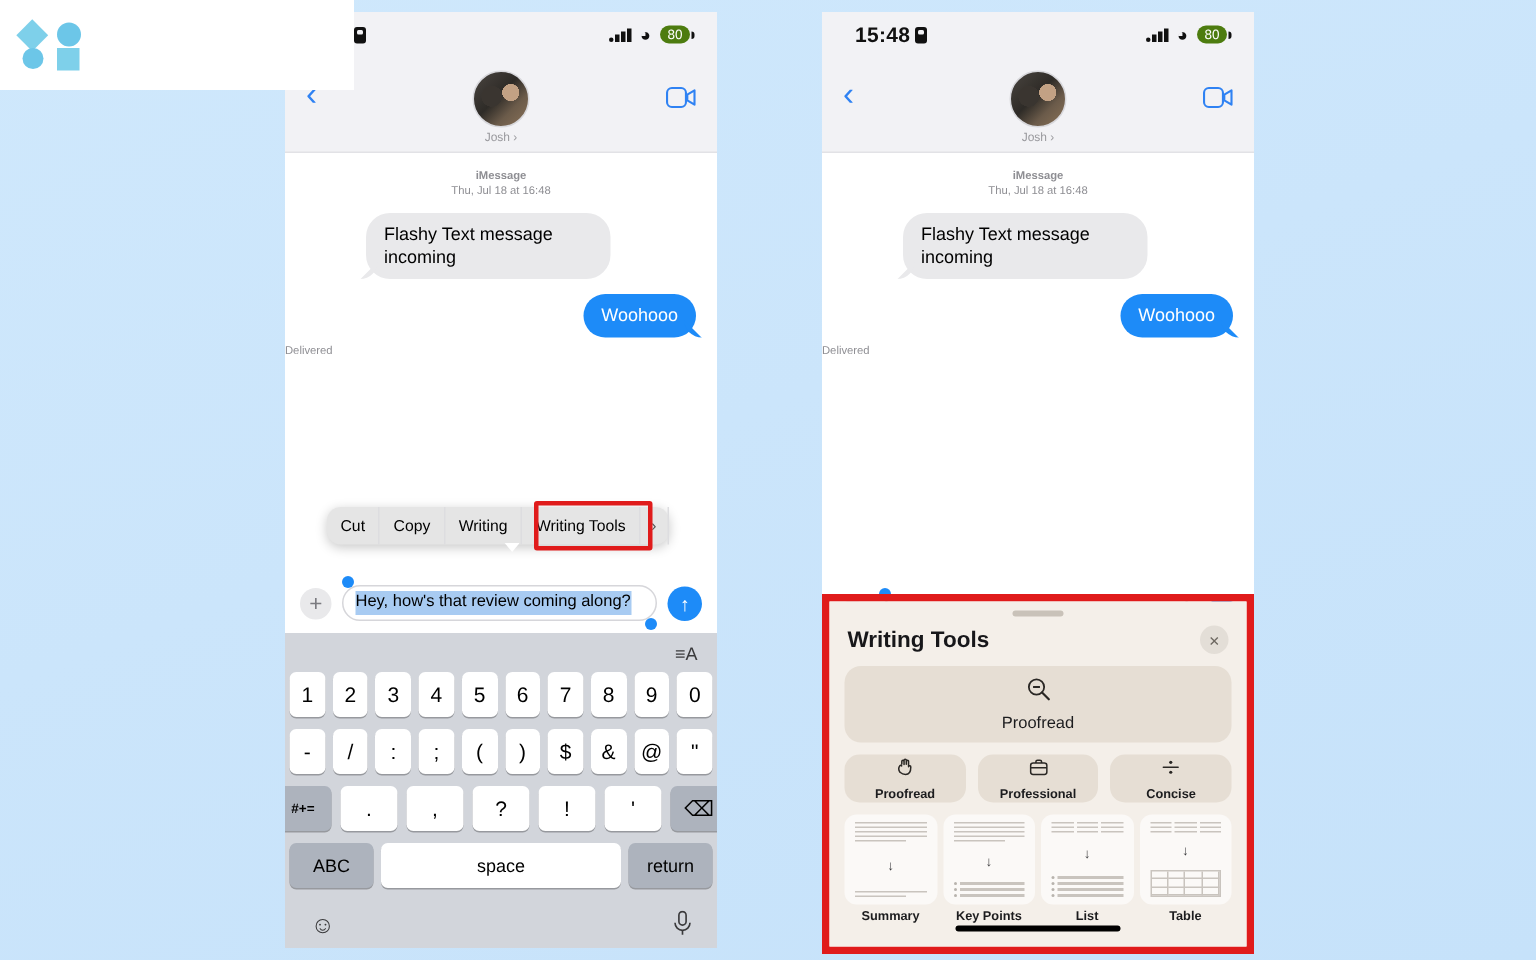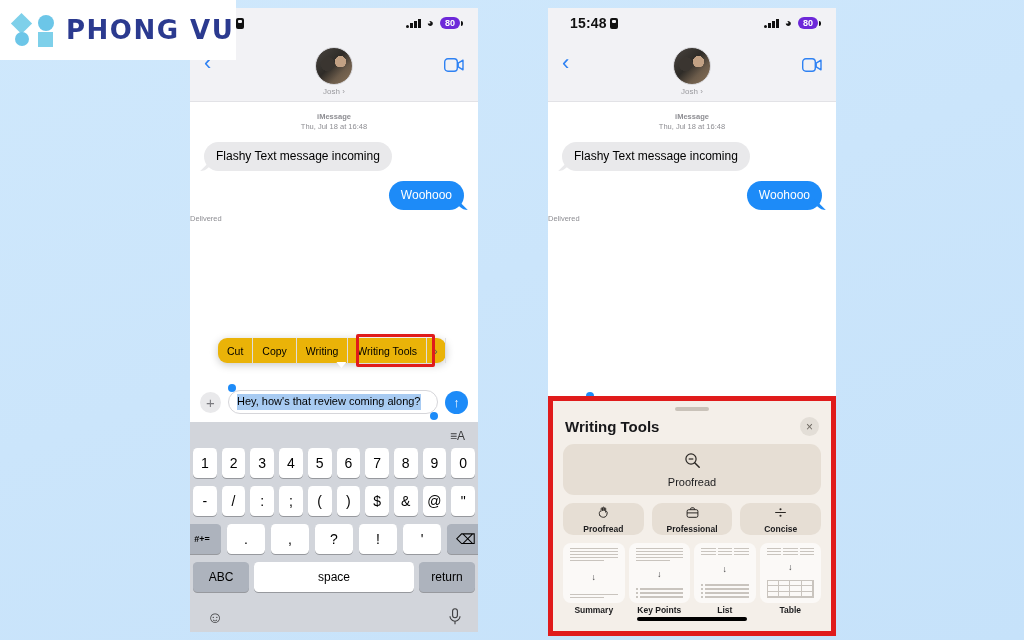--- a/index.html
+++ b/index.html
@@ -60,21 +60,21 @@
   .sb-lock::after { content:""; position:absolute; left:2px; top:2px; width:4px; height:3px;
                     background:#f2f2f5; border-radius:1px; }
   .sb-right { display: flex; align-items: center; gap: 6px; }
   .sig { display: flex; align-items: flex-end; gap: 1.5px; height: 10px; }
   .sig i { width: 2.5px; background: #111; display: block; }
   .sig i:nth-child(1){ height:3px; border-radius:50%; width:3px; }
   .sig i:nth-child(2){ height:5px; }
   .sig i:nth-child(3){ height:7px; }
   .sig i:nth-child(4){ height:9px; }
   .wifi { font-size: 12px; color:#111; line-height:1; }
-  .batt { background:#6d28d9; color:#fff; font-size:9px; font-weight:700;
+  .batt { background:#4d7c0f; color:#fff; font-size:9px; font-weight:400;
           border-radius:6px; padding:1px 5px; position:relative; }
   .batt::after{ content:""; position:absolute; right:-3px; top:4px; width:2px;
                 height:5px; background:#111; border-radius:0 2px 2px 0; }
 
   
   .navbar {
     height: 64px; background: #f2f2f5; position: relative;
     display:flex; align-items:center; justify-content:center;
     border-bottom: 1px solid #e2e2e6;
   }
@@ -92,21 +92,21 @@
     border: 1px solid #d8d8dc;
   }
   .avatar-name { font-size: 8px; color:#3c3c3c; }
   .avatar-name span { color:#9a9a9e; }
 
   
   .msgarea { background:#fff; position:relative; }
   .msg-meta { text-align:center; padding-top:10px; line-height:1.35; }
   .msg-meta .svc { font-size:7.5px; color:#8e8e93; font-weight:600; }
   .msg-meta .dt  { font-size:7.5px; color:#8e8e93; }
-  .bubble-row { padding: 0 14px; margin-top: 10px; display:flex; }
+  .bubble-row { padding: 0 14px; margin-top: 10px; display:flex;margin-left:40px; }
   .bubble-row.out { justify-content:flex-end; }
   .bubble {
     max-width: 74%; font-size: 12px; line-height: 1.25;
     padding: 7px 12px; border-radius: 16px; position:relative;
   }
   .bubble.in  { background:#e9e9eb; color:#000; }
   .bubble.in::after {
     content:""; position:absolute; left:-4px; bottom:0; width:12px; height:12px;
     background:#e9e9eb; border-bottom-right-radius:12px;
     clip-path: polygon(100% 0, 100% 100%, 0 100%);
@@ -116,21 +116,21 @@
     content:""; position:absolute; right:-4px; bottom:0; width:12px; height:12px;
     background:#1d8bf8; border-bottom-left-radius:12px;
     clip-path: polygon(0 0, 0 100%, 100% 100%);
   }
   .delivered { text-align:left; font-size:7.5px; color:#8e8e93;
                padding: 4px 16px 0 0; }
 
   
   .ctxmenu {
     position:absolute; display:flex; align-items:stretch;
-    background:#eab308; border-radius:9px; height:25px;
+    background:#e5e5e5; border-radius:9px; height:25px;
     box-shadow: 0 2px 8px rgba(0,0,0,.22); overflow:visible;
   }
   .ctxmenu .citem {
     display:flex; align-items:center; padding: 0 9px;
     font-size: 10.5px; color:#000; border-right:1px solid #dddde0;
     white-space:nowrap;
   }
   .ctxmenu .citem:last-child { border-right:none; }
   .ctxmenu .citem.chev { padding: 0 7px; color:#555; font-size:11px; }
   .ctx-tail {
@@ -259,21 +259,20 @@
 </head>
 <body>
 
 <div class="logo-plate">
   <div class="logo-mark">
     <span class="dmd"></span>
     <span class="cir-t"></span>
     <span class="cir-b"></span>
     <span class="sqr"></span>
   </div>
-  <div class="logo-text">PHONG VU</div>
 </div>
 
 <div class="phone" id="phone-left">
 
   <div class="statusbar">
     <div class="sb-time">
       <span>:47</span>
       <span class="sb-lock"></span>
     </div>
     <div class="sb-right">

